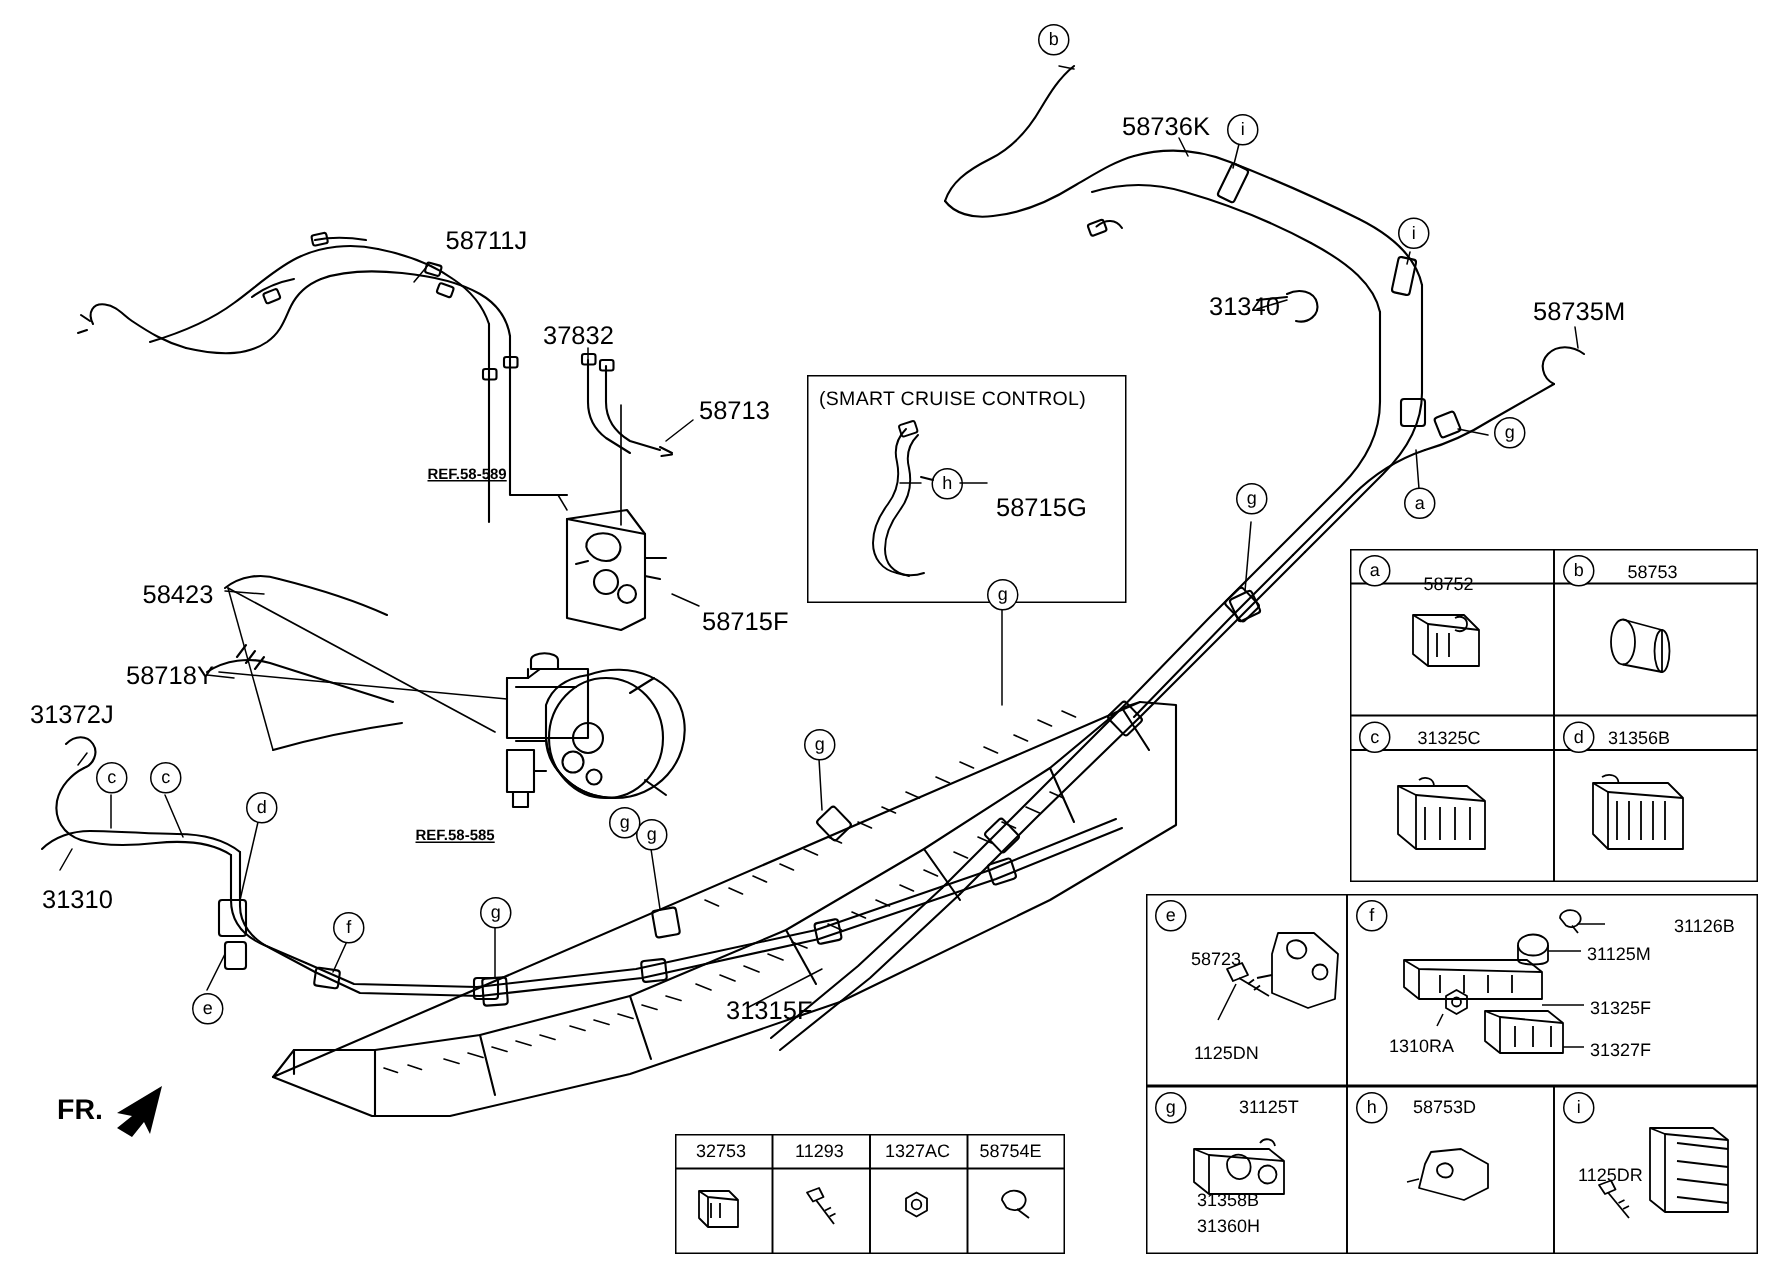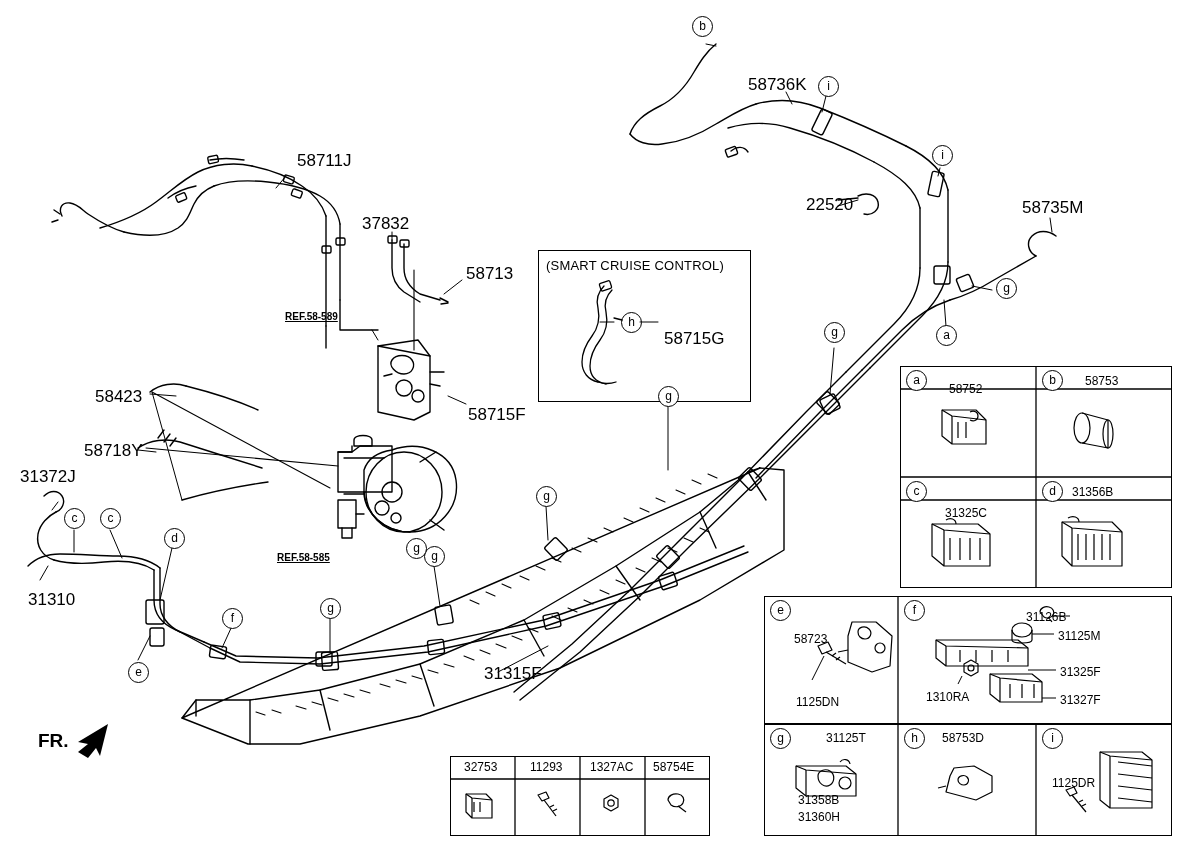--- a/index.html
+++ b/index.html
@@ -257,21 +257,21 @@
 
     <g fill="#000">
       <path d="M108,724 L78,742 L88,744 L78,752 L88,758 L96,748 L100,756 Z"></path>
     </g>
   </svg>
 
   <div class="lbl" style="left:249px;  top:151px;margin-left:48px;">58711J</div>
   <div class="lbl" style="left:362px;  top:214px;">37832</div>
   <div class="lbl" style="left:466px;  top:264px;">58713</div>
   <div class="lbl" style="left:748px;  top:75px;">58736K</div>
-  <div class="lbl" style="left:806px;  top:195px;">22520</div>
+  <div class="lbl" style="left:806px;  top:195px;">31340</div>
   <div class="lbl" style="left:1022px; top:198px;">58735M</div>
   <div class="lbl" style="left:95px;   top:387px;">58423</div>
   <div class="lbl" style="left:84px;   top:441px;">58718Y</div>
   <div class="lbl" style="left:468px;  top:405px;">58715F</div>
   <div class="lbl" style="left:20px;   top:467px;">31372J</div>
   <div class="lbl" style="left:28px;   top:590px;">31310</div>
   <div class="lbl" style="left:484px;  top:664px;">31315F</div>
 
   <div class="lbl ref" style="left:285px; top:311px;">REF.58-589</div>
   <div class="lbl ref" style="left:277px; top:552px;">REF.58-585</div>
@@ -371,21 +371,21 @@
       <path d="M1062,522 L1072,528 L1122,532"></path>
       <path d="M1078,534 L1078,560 M1086,534 L1086,560 M1094,534 L1094,560 M1102,534 L1102,560 M1110,534 L1110,560"></path>
       <path d="M1068,518 c5,-3 11,-1 11,4"></path>
     </g>
   </svg>
   <div class="circ" style="left:906px; top:370px;">a</div>
   <div class="lbl small" style="left:949px; top:382px;text-align:right;">58752</div>
   <div class="circ" style="left:1042px; top:370px;">b</div>
   <div class="lbl small" style="left:1085px; top:374px;">58753</div>
   <div class="circ" style="left:906px; top:481px;">c</div>
-  <div class="lbl small" style="left:945px; top:485px;margin-top:21px;">31325C</div>
+  <div class="lbl small" style="left:945px; top:485px;">31325C</div>
   <div class="circ" style="left:1042px; top:481px;">d</div>
   <div class="lbl small" style="left:1072px; top:485px;">31356B</div>
 
   <div class="box" style="left:764px; top:596px; width:408px; height:128px;"></div>
   <svg class="layer" viewBox="0 0 1182 848">
     <g stroke="#000" stroke-width="1.3" fill="none">
       <line x1="898" y1="596" x2="898" y2="724"></line>
     </g>
     <g fill="none" stroke="#000" stroke-width="1.2" stroke-linejoin="round">
 
@@ -413,21 +413,21 @@
       <path d="M1000,678 L1000,702 L1042,702 L1042,682 L1032,674 L990,674 L990,694 L1000,702"></path>
       <path d="M990,674 L1000,678 L1042,682"></path>
       <path d="M1010,684 L1010,698 M1022,684 L1022,698 M1034,684 L1034,698"></path>
     </g>
   </svg>
   <div class="circ" style="left:770px; top:600px;">e</div>
   <div class="lbl small" style="left:794px; top:632px;">58723</div>
   <div class="lbl small" style="left:796px; top:695px;">1125DN</div>
 
   <div class="circ" style="left:904px; top:600px;">f</div>
-  <div class="lbl small" style="left:1026px; top:610px;">31126B</div>
+  <div class="lbl small" style="left:1116px; top:610px;">31126B</div>
   <div class="lbl small" style="left:1058px; top:629px;">31125M</div>
   <div class="lbl small" style="left:1060px; top:665px;">31325F</div>
   <div class="lbl small" style="left:926px; top:690px;">1310RA</div>
   <div class="lbl small" style="left:1060px; top:693px;">31327F</div>
 
   <svg class="layer" viewBox="0 0 1182 848">
     <g stroke="#000" stroke-width="1.0" fill="none">
       <path d="M1052,616 L1070,616"></path>
       <path d="M1032,634 L1054,634"></path>
       <path d="M1028,670 L1056,670"></path>

